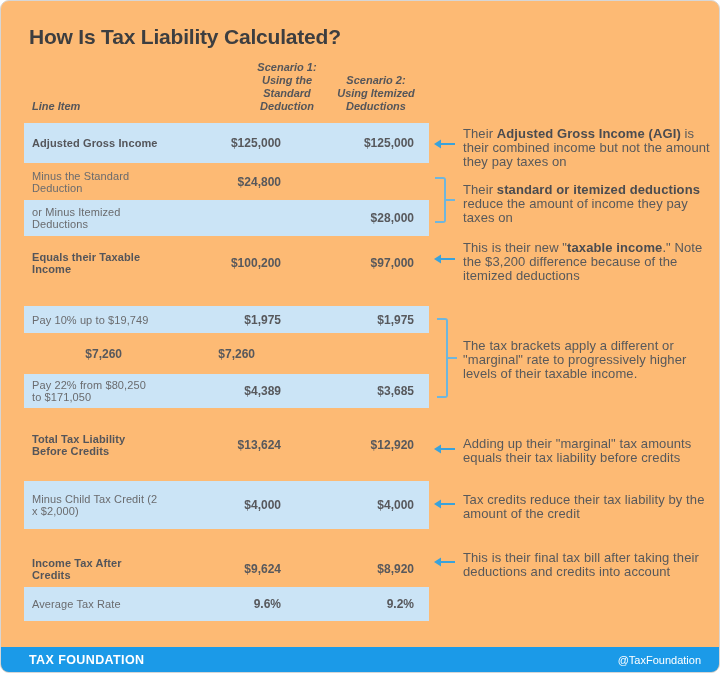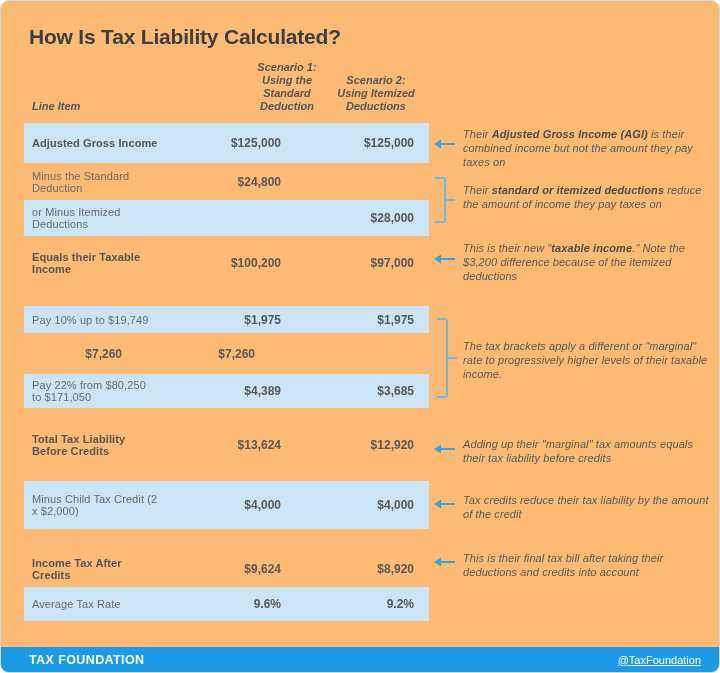--- a/index.html
+++ b/index.html
@@ -27,21 +27,21 @@
     padding:0 15px 0 8px; width:405px;gap:33px;
   }
   .row.shaded { background:#cbe4f6; }
   .cell.label { flex:1; font-size:11px; color:#6a6b6e; font-weight:400; letter-spacing:0.1px; }
   .row.bold .cell.label { font-weight:700; color:#54555a; }
   .cell.v1 { width:90px; text-align:right; font-size:12px; font-weight:600; color:#57585c; }
   .cell.v2 { width:100px; text-align:right; font-size:12px; font-weight:600; color:#57585c; }
   
   .ann-text {
     position:absolute; left:462px; width:254px;
-    font-size:11px; line-height:14px; color:#58595b; letter-spacing:0.1px;font-style:italic;
+    font-size:13px; line-height:14px; color:#58595b; letter-spacing:0.1px;
   }
   .ann-text b { font-weight:700; color:#4b4c50; }
   .arrow { position:absolute; left:431px; width:24px; height:12px; color:#3aa2db; }
   .bracket {
     position:absolute; width:11px;
     border-top:2px solid #6fb6dd; border-right:2px solid #6fb6dd;
     border-bottom:2px solid #6fb6dd; border-radius:0 3px 3px 0;
   }
   .bracket::after {
     content:""; position:absolute; right:-11px; top:50%; margin-top:-1px;
@@ -49,21 +49,21 @@
   }
   
   .footer {
     position:absolute; left:0; right:0; bottom:0; height:25px;
     background:#1b9ae8; color:#ffffff;
     display:flex; align-items:center; justify-content:space-between;
     padding:0 18px 0 28px;
     text-align:right;
   }
   .footer .brand { font-size:12.5px; font-weight:700; letter-spacing:0.4px; }
-  .footer .handle { font-size:11px; font-weight:400;text-decoration:underline; }
+  .footer .handle { font-size:11px; font-weight:400; }
 </style>
 </head>
 <body>
 
 <div class="canvas">
 
   <div class="title">How Is Tax Liability Calculated?</div>
 
   <div class="table">
     <div class="thead">

